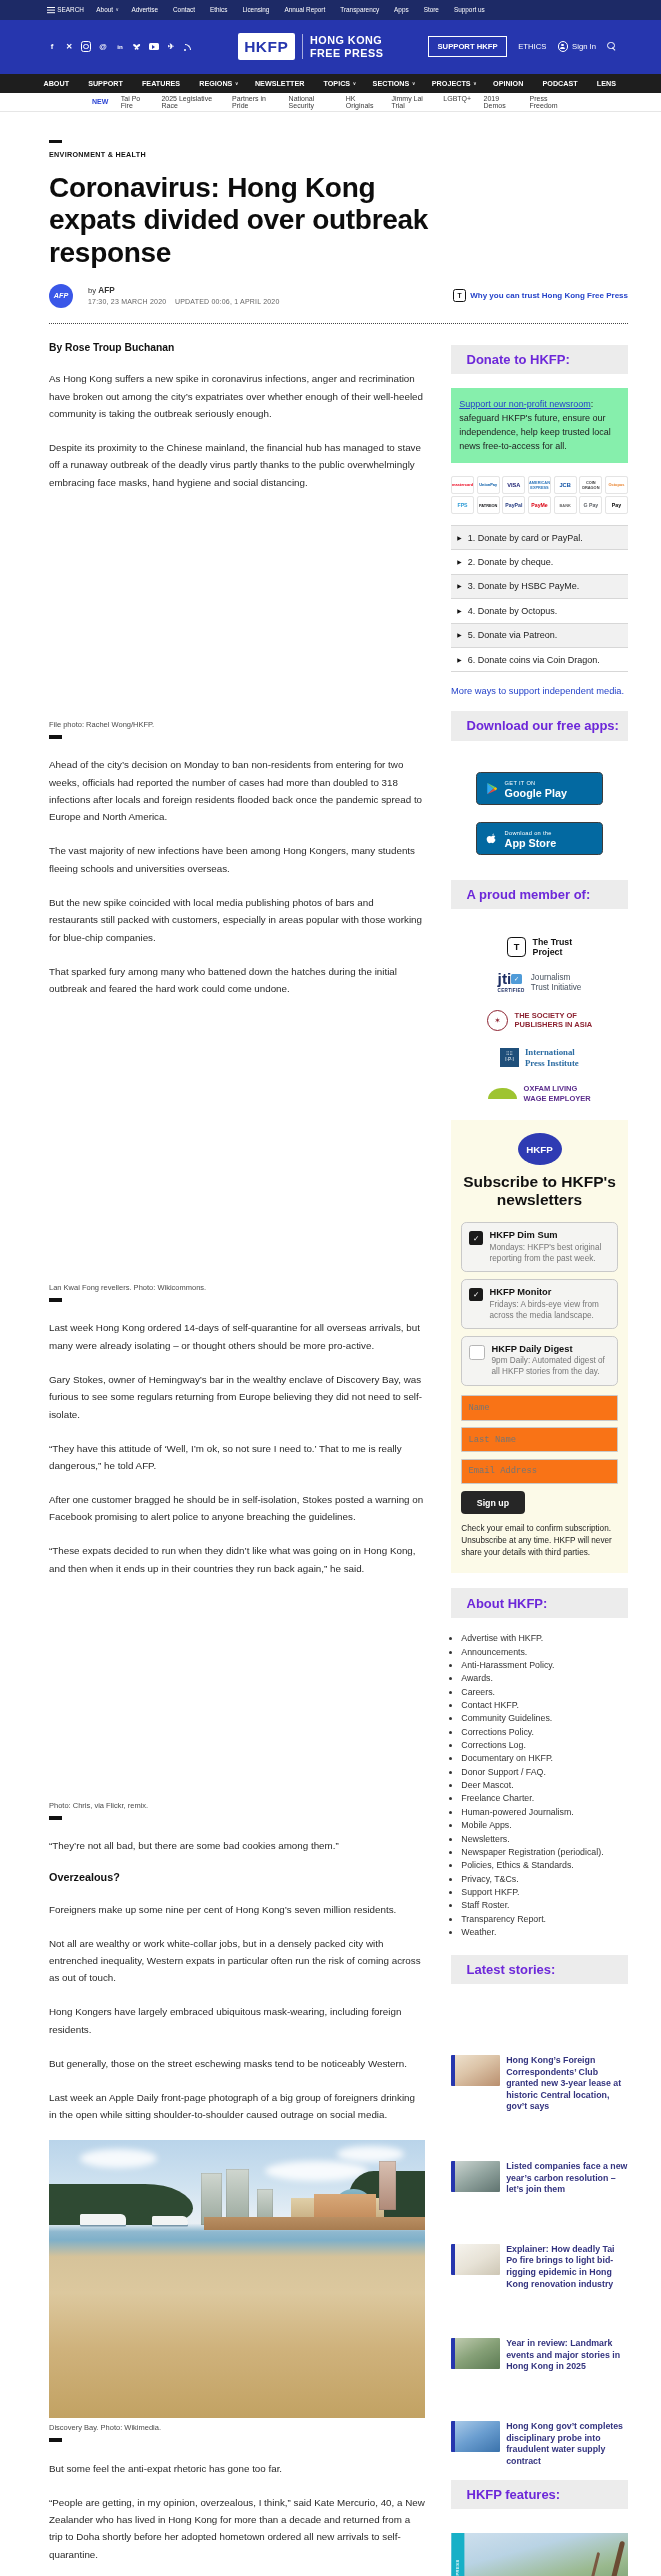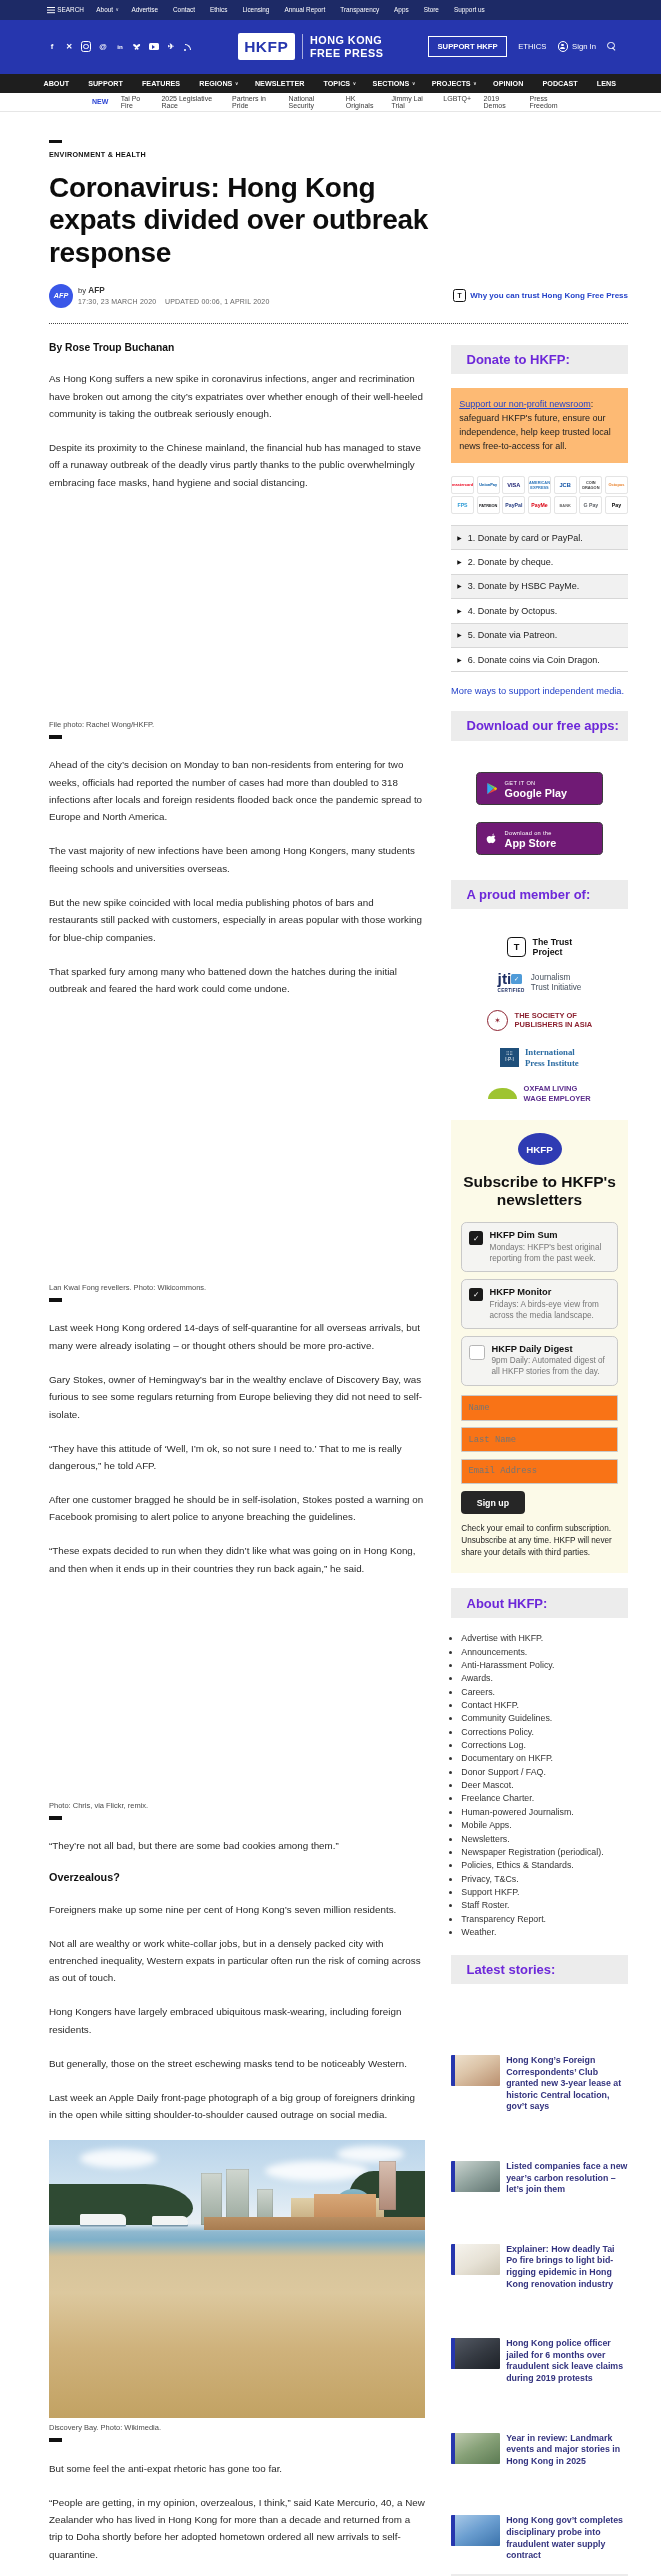--- a/index.html
+++ b/index.html
@@ -33,21 +33,21 @@
   .blacknav{height:19px;background:#1e1e1e;display:flex;align-items:center;justify-content:center;gap:16.5px;color:#fff;font-weight:bold;font-size:7.2px;}
   .blacknav .nv{display:flex;gap:2.6px;align-items:center;}
   .ticker{height:18px;display:flex;align-items:center;gap:12.4px;padding:0 92px;font-size:7px;border-bottom:0.5px solid #e6e6e6;color:#3a3a3a;}
   .ticker .new{color:#2b44d4;font-weight:bold;}
   
   .content{padding:28px 33px 0 49px;}
   .dash{width:13.4px;height:3.6px;background:#111;}
   .eyebrow{font-size:7.2px;font-weight:bold;letter-spacing:0.3px;color:#111;margin:7.2px 0 0;}
   h1{font-size:28px;line-height:1.16;margin:12.4px 0 14.4px;color:#0d0d0d;letter-spacing:-0.3px;max-width:392px;}
   .byline{display:flex;align-items:center;justify-content:space-between;max-width:579px;margin-bottom:15.5px;}
-  .by-left{display:flex;gap:5px;align-items:center;}
+  .by-left{display:flex;gap:15px;align-items:center;}
   .avatar{width:24px;height:24px;border-radius:50%;background:#3a57e8;color:#fff;display:flex;align-items:center;justify-content:center;font-weight:bold;font-style:italic;font-size:7.2px;}
   .by-name{font-size:7.7px;color:#333;}
   .by-name b{font-size:8.2px;}
   .by-dates{font-size:7px;color:#666;margin-top:3.1px;letter-spacing:0.2px;}
   .trust{display:flex;align-items:center;gap:4.1px;}
   .trust-ico{width:11.3px;height:11.3px;border:1px solid #111;border-radius:2.6px;display:flex;align-items:center;justify-content:center;font-weight:bold;font-size:6.7px;color:#111;}
   .trust-link{color:#2543c9;font-weight:bold;font-size:8px;}
   .dotted{border:none;border-top:1px dotted #444;margin:3.1px 0 0;max-width:579px;}
   .columns{display:flex;gap:26px;align-items:flex-start;}
   .artcol{width:376px;padding-top:17.5px;}
@@ -63,30 +63,30 @@
   .photo-beach{width:376px;height:278px;background:linear-gradient(#b9d4ea 0%,#cfe2f0 16%,#e2ecf4 26%,#e8eff4 30%,#8fb8cf 33%,#7fb0c9 36%,#d6c39a 42%,#dcc89e 55%,#cfb27c 75%,#c2a263 100%);}
   .pb-cloud{position:absolute;background:rgba(255,255,255,.85);border-radius:50%;filter:blur(3.1px);}
   .pb-hill{position:absolute;top:44px;left:0;width:144px;height:41px;background:#2f4a33;border-radius:0 50% 40% 0/0 90% 60% 0;}
   .pb-hill2{position:absolute;top:31px;right:0;width:77px;height:49px;background:#2c4530;border-radius:50% 0 0 40%/90% 0 0 60%;}
   .pb-tower{position:absolute;background:linear-gradient(#cfd6cf,#9aa89d);box-shadow:inset 0 0 0 0.5px rgba(80,90,85,.35);}
   .pb-block{position:absolute;background:linear-gradient(#e0cfa8,#c3a87c);}
   .pb-boat{position:absolute;background:#f2f4f4;border-radius:1.5px 5.2px 1px 1px;box-shadow:0 1.5px 0 #7795a8;}
   .pb-prom{position:absolute;top:77px;left:155px;right:0;height:13.4px;background:linear-gradient(#b98f63,#a87c50);}
   
   .s-hdr{background:#ececec;color:#6d28d9;font-weight:bold;font-size:13px;padding:7.2px 0 7.2px 15.5px;margin:0 0 14.4px;}
-  .cream{background:#fdba74;padding:9.3px 8.2px;font-size:9px;line-height:1.55;color:#222;margin-bottom:13.4px;}
+  .cream{background:#86efac;padding:9.3px 8.2px;font-size:9px;line-height:1.55;color:#222;margin-bottom:13.4px;}
   .cream a{color:#2543c9;text-decoration:underline;}
   .paygrid{display:grid;grid-template-columns:repeat(7,1fr);gap:2.6px;margin-bottom:11.3px;}
   .paytile{height:15.5px;background:#fff;border:0.5px solid #e4e4e4;border-radius:2.1px;display:flex;align-items:center;justify-content:center;font-size:3.9px;font-weight:bold;text-align:center;overflow:hidden;padding:0 1px;}
   .acc-row{display:flex;align-items:center;gap:6.2px;font-size:9px;color:#222;padding:6.7px 6.2px;border-top:0.5px solid #d7d7d7;}
   .accordion div.acc-row:nth-of-type(odd){background:#f1f1f1;}
   .accordion{border-bottom:0.5px solid #d7d7d7;margin-bottom:13.4px;}
   .acc-arrow{font-size:5.7px;color:#111;}
   .morelink{display:block;color:#2543c9;font-size:9.3px;margin:0 0 15.5px;}
-  .badge{width:109px;height:31px;background:#701a75;border:0.5px solid #3a3a3a;border-radius:4.6px;color:#fff;display:flex;align-items:center;gap:6.2px;padding:0 8.2px;margin:0 auto 9.3px;}
+  .badge{width:109px;height:31px;background:#0369a1;border:0.5px solid #3a3a3a;border-radius:4.6px;color:#fff;display:flex;align-items:center;gap:6.2px;padding:0 8.2px;margin:0 auto 9.3px;}
   .badge .b-top{font-size:5.7px;letter-spacing:0.3px;}
   .badge .b-bot{font-size:10.8px;font-weight:bold;}
   .badge svg{width:13.4px;height:13.4px;}
   .memberlist{display:flex;flex-direction:column;gap:15.5px;margin:0 0 16.5px;align-items:center;}
   .mrow{display:flex;align-items:center;gap:6.2px;}
   .tp-ico{width:17.5px;height:17.5px;border:1.5px solid #111;border-radius:4.1px;display:flex;align-items:center;justify-content:center;font-weight:bold;font-size:9.3px;color:#111;}
   .tp-txt{font-weight:bold;font-size:8.8px;line-height:1.15;color:#111;}
   .jti-big{font-size:15.5px;font-weight:bold;color:#1d2e63;line-height:.8;}
   .jti-chk{width:10.3px;height:10.3px;background:#4f9bd8;color:#fff;display:inline-flex;align-items:center;justify-content:center;font-size:6.2px;border-radius:1.5px;}
   .jti-cert{font-size:4.6px;font-weight:bold;color:#1d2e63;letter-spacing:0.3px;}
@@ -582,26 +582,20 @@
             <span class="story-title">Listed companies face a new year’s carbon resolution – let’s join them</span>
           </a>
 
           <a class="story">
             <span class="thumb" style="background: linear-gradient(150deg, rgb(247, 245, 240) 0%, rgb(231, 226, 214) 55%, rgb(205, 198, 180) 100%);">
               <i class="strip"></i>
             </span>
             <span class="story-title">Explainer: How deadly Tai Po fire brings to light bid-rigging epidemic in Hong Kong renovation industry</span>
           </a>
 
-          <a class="story">
-            <span class="thumb" style="background: linear-gradient(150deg, rgb(85, 91, 102) 0%, rgb(52, 57, 65) 55%, rgb(29, 33, 39) 100%);">
-              <i class="strip"></i>
-            </span>
-            <span class="story-title">Hong Kong police officer jailed for 6 months over fraudulent sick leave claims during 2019 protests</span>
-          </a>
 
           <a class="story">
             <span class="thumb" style="background: linear-gradient(150deg, rgb(196, 207, 180) 0%, rgb(135, 161, 120) 50%, rgb(91, 122, 82) 100%);">
               <i class="strip"></i>
             </span>
             <span class="story-title">Year in review: Landmark events and major stories in Hong Kong in 2025</span>
           </a>
 
           <a class="story">
             <span class="thumb" style="background: linear-gradient(150deg, rgb(174, 205, 234) 0%, rgb(107, 158, 208) 50%, rgb(58, 114, 171) 100%);">

